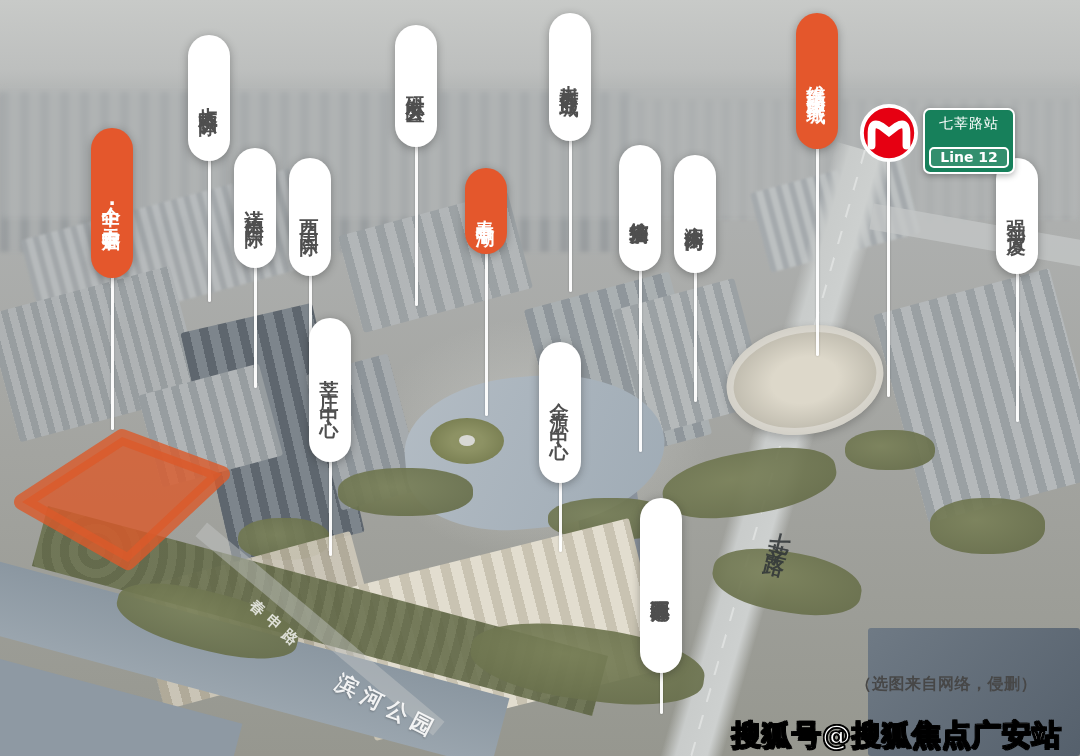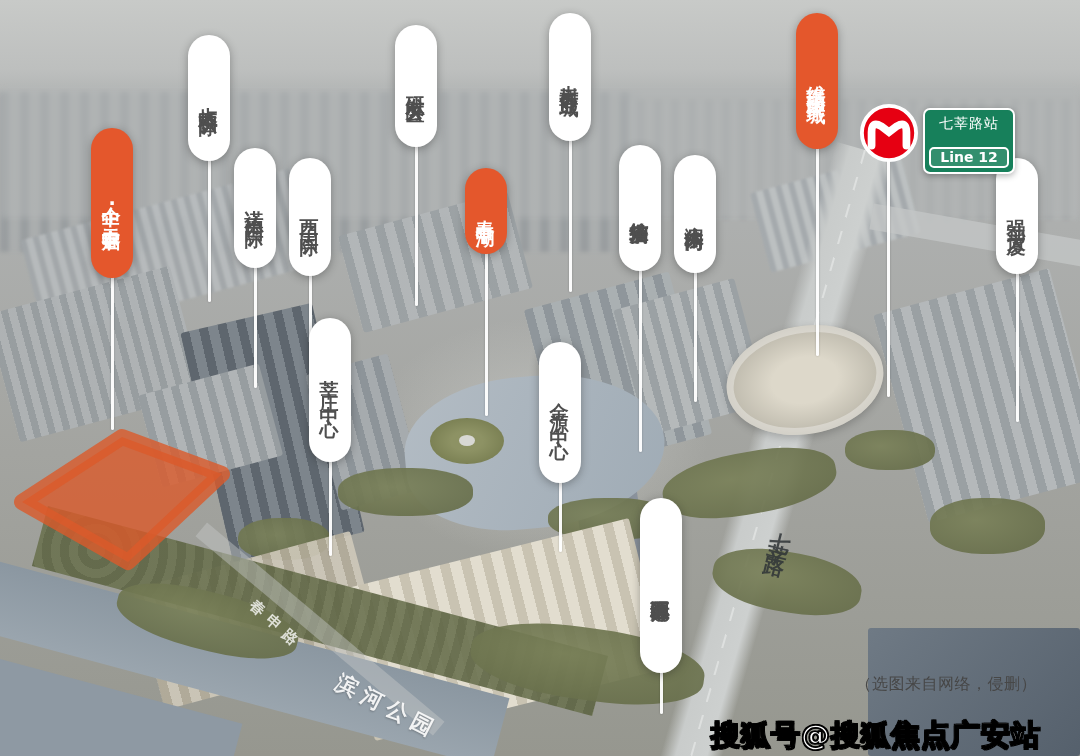--- a/index.html
+++ b/index.html
@@ -68,23 +68,23 @@
   .metro-badge .line{margin-top:14px;border:2px solid #fff;border-radius:5px;background:rgba(255,255,255,.12);
                      color:#fff;font-size:14px;font-weight:700;line-height:17px;}
   
   .lbl-qixin{left:768px;top:516px;writing-mode:vertical-rl;text-orientation:upright;transform:rotate(14deg);
              color:#2f3437;font-size:21px;font-weight:700;letter-spacing:12px;opacity:.85;z-index:3;}
   .lbl-chunshen{left:258px;top:596px;transform:rotate(42deg);transform-origin:0 0;color:rgba(255,255,255,.78);
                 font-size:15px;font-weight:700;letter-spacing:7px;z-index:3;}
   .lbl-park{left:344px;top:668px;transform:rotate(27deg);transform-origin:0 0;color:rgba(255,255,255,.9);
             font-size:22px;font-weight:700;letter-spacing:6px;text-shadow:0 1px 2px rgba(0,0,0,.25);z-index:3;}
   
-  .note-source{right:43px;top:674px;font-size:16px;font-weight:400;color:#474747;z-index:7;letter-spacing:.5px;}
+  .note-source{right:43px;top:674px;font-size:16px;font-weight:700;color:#474747;z-index:7;letter-spacing:.5px;}
   .note-disclaimer{right:40px;top:698px;font-size:19px;font-weight:700;color:#3d3d3d;z-index:7;letter-spacing:.5px;}
-  .watermark{right:39px;top:716px;font-size:29px;font-weight:900;color:#fff;z-index:8;letter-spacing:1px;
+  .watermark{right:18px;top:716px;font-size:29px;font-weight:900;color:#fff;z-index:8;letter-spacing:1px;
              -webkit-text-stroke:1.4px #000;
              text-shadow:-1px -1px 0 #000,1px -1px 0 #000,-1px 1px 0 #000,1px 1px 0 #000;}
 </style>
 </head>
 <body>
 
 <div class="scene">
 
   <div class="abs sky"></div>
   <div class="abs cityfar"></div>

